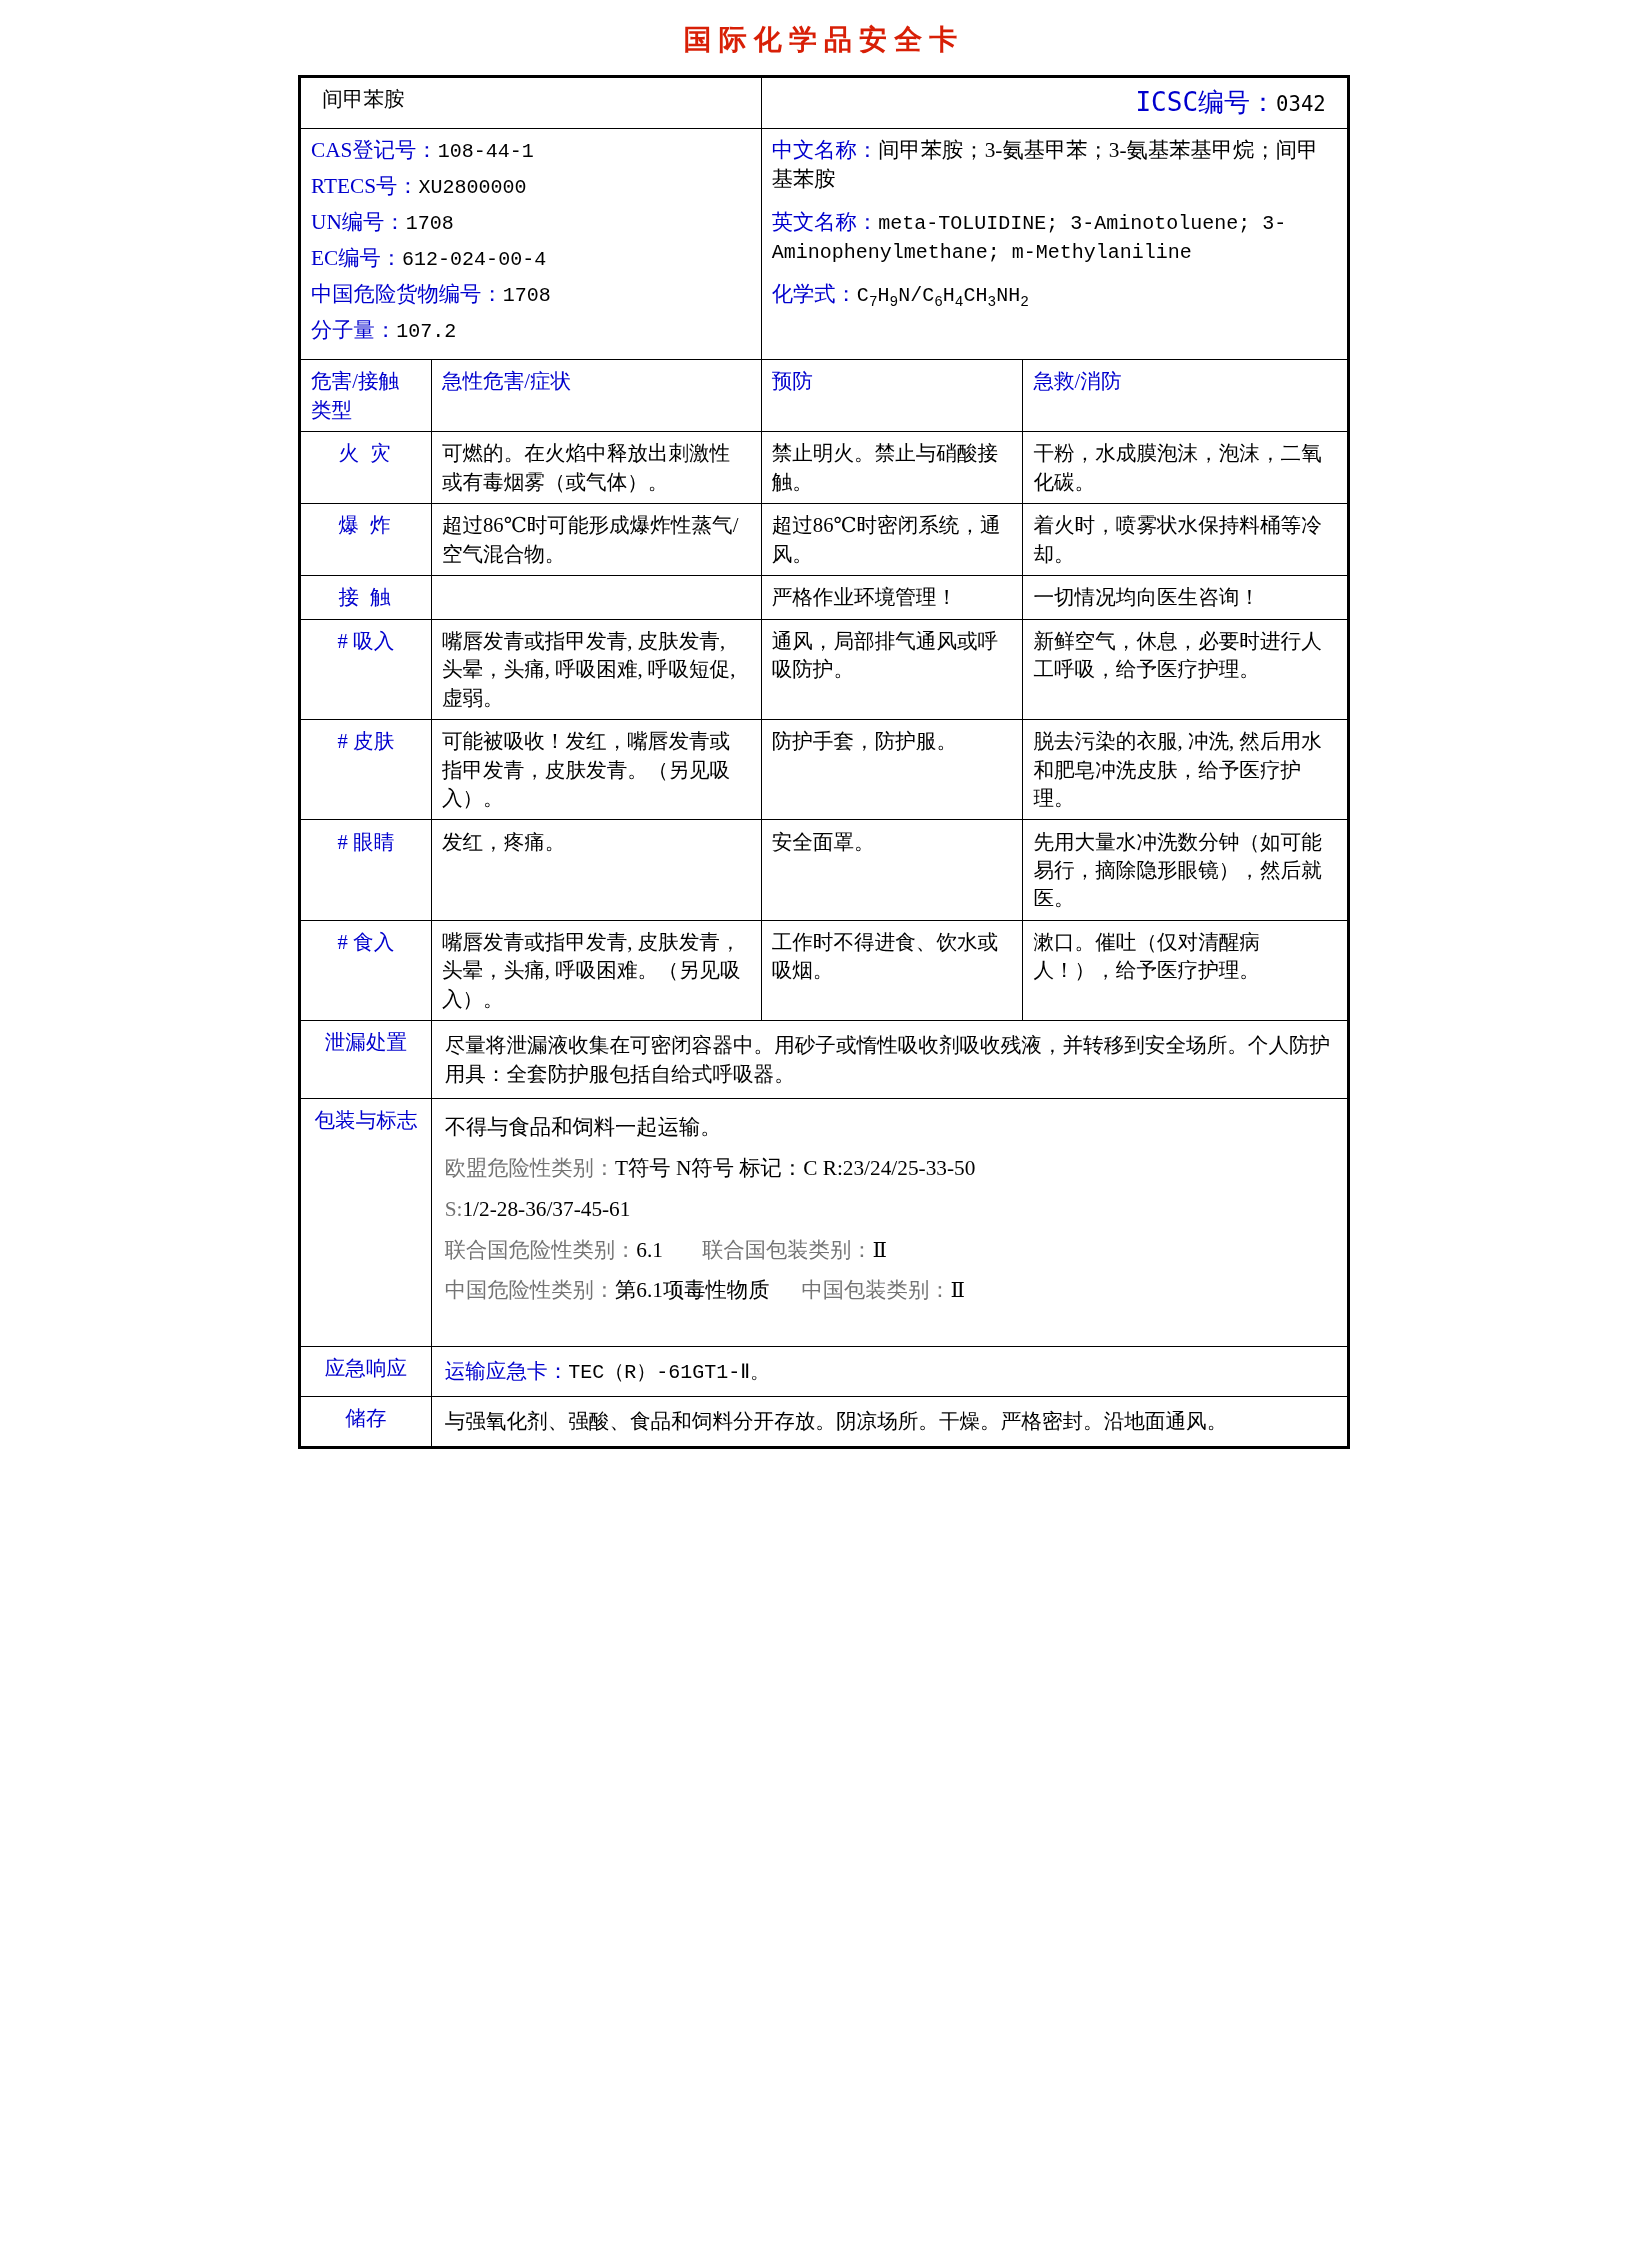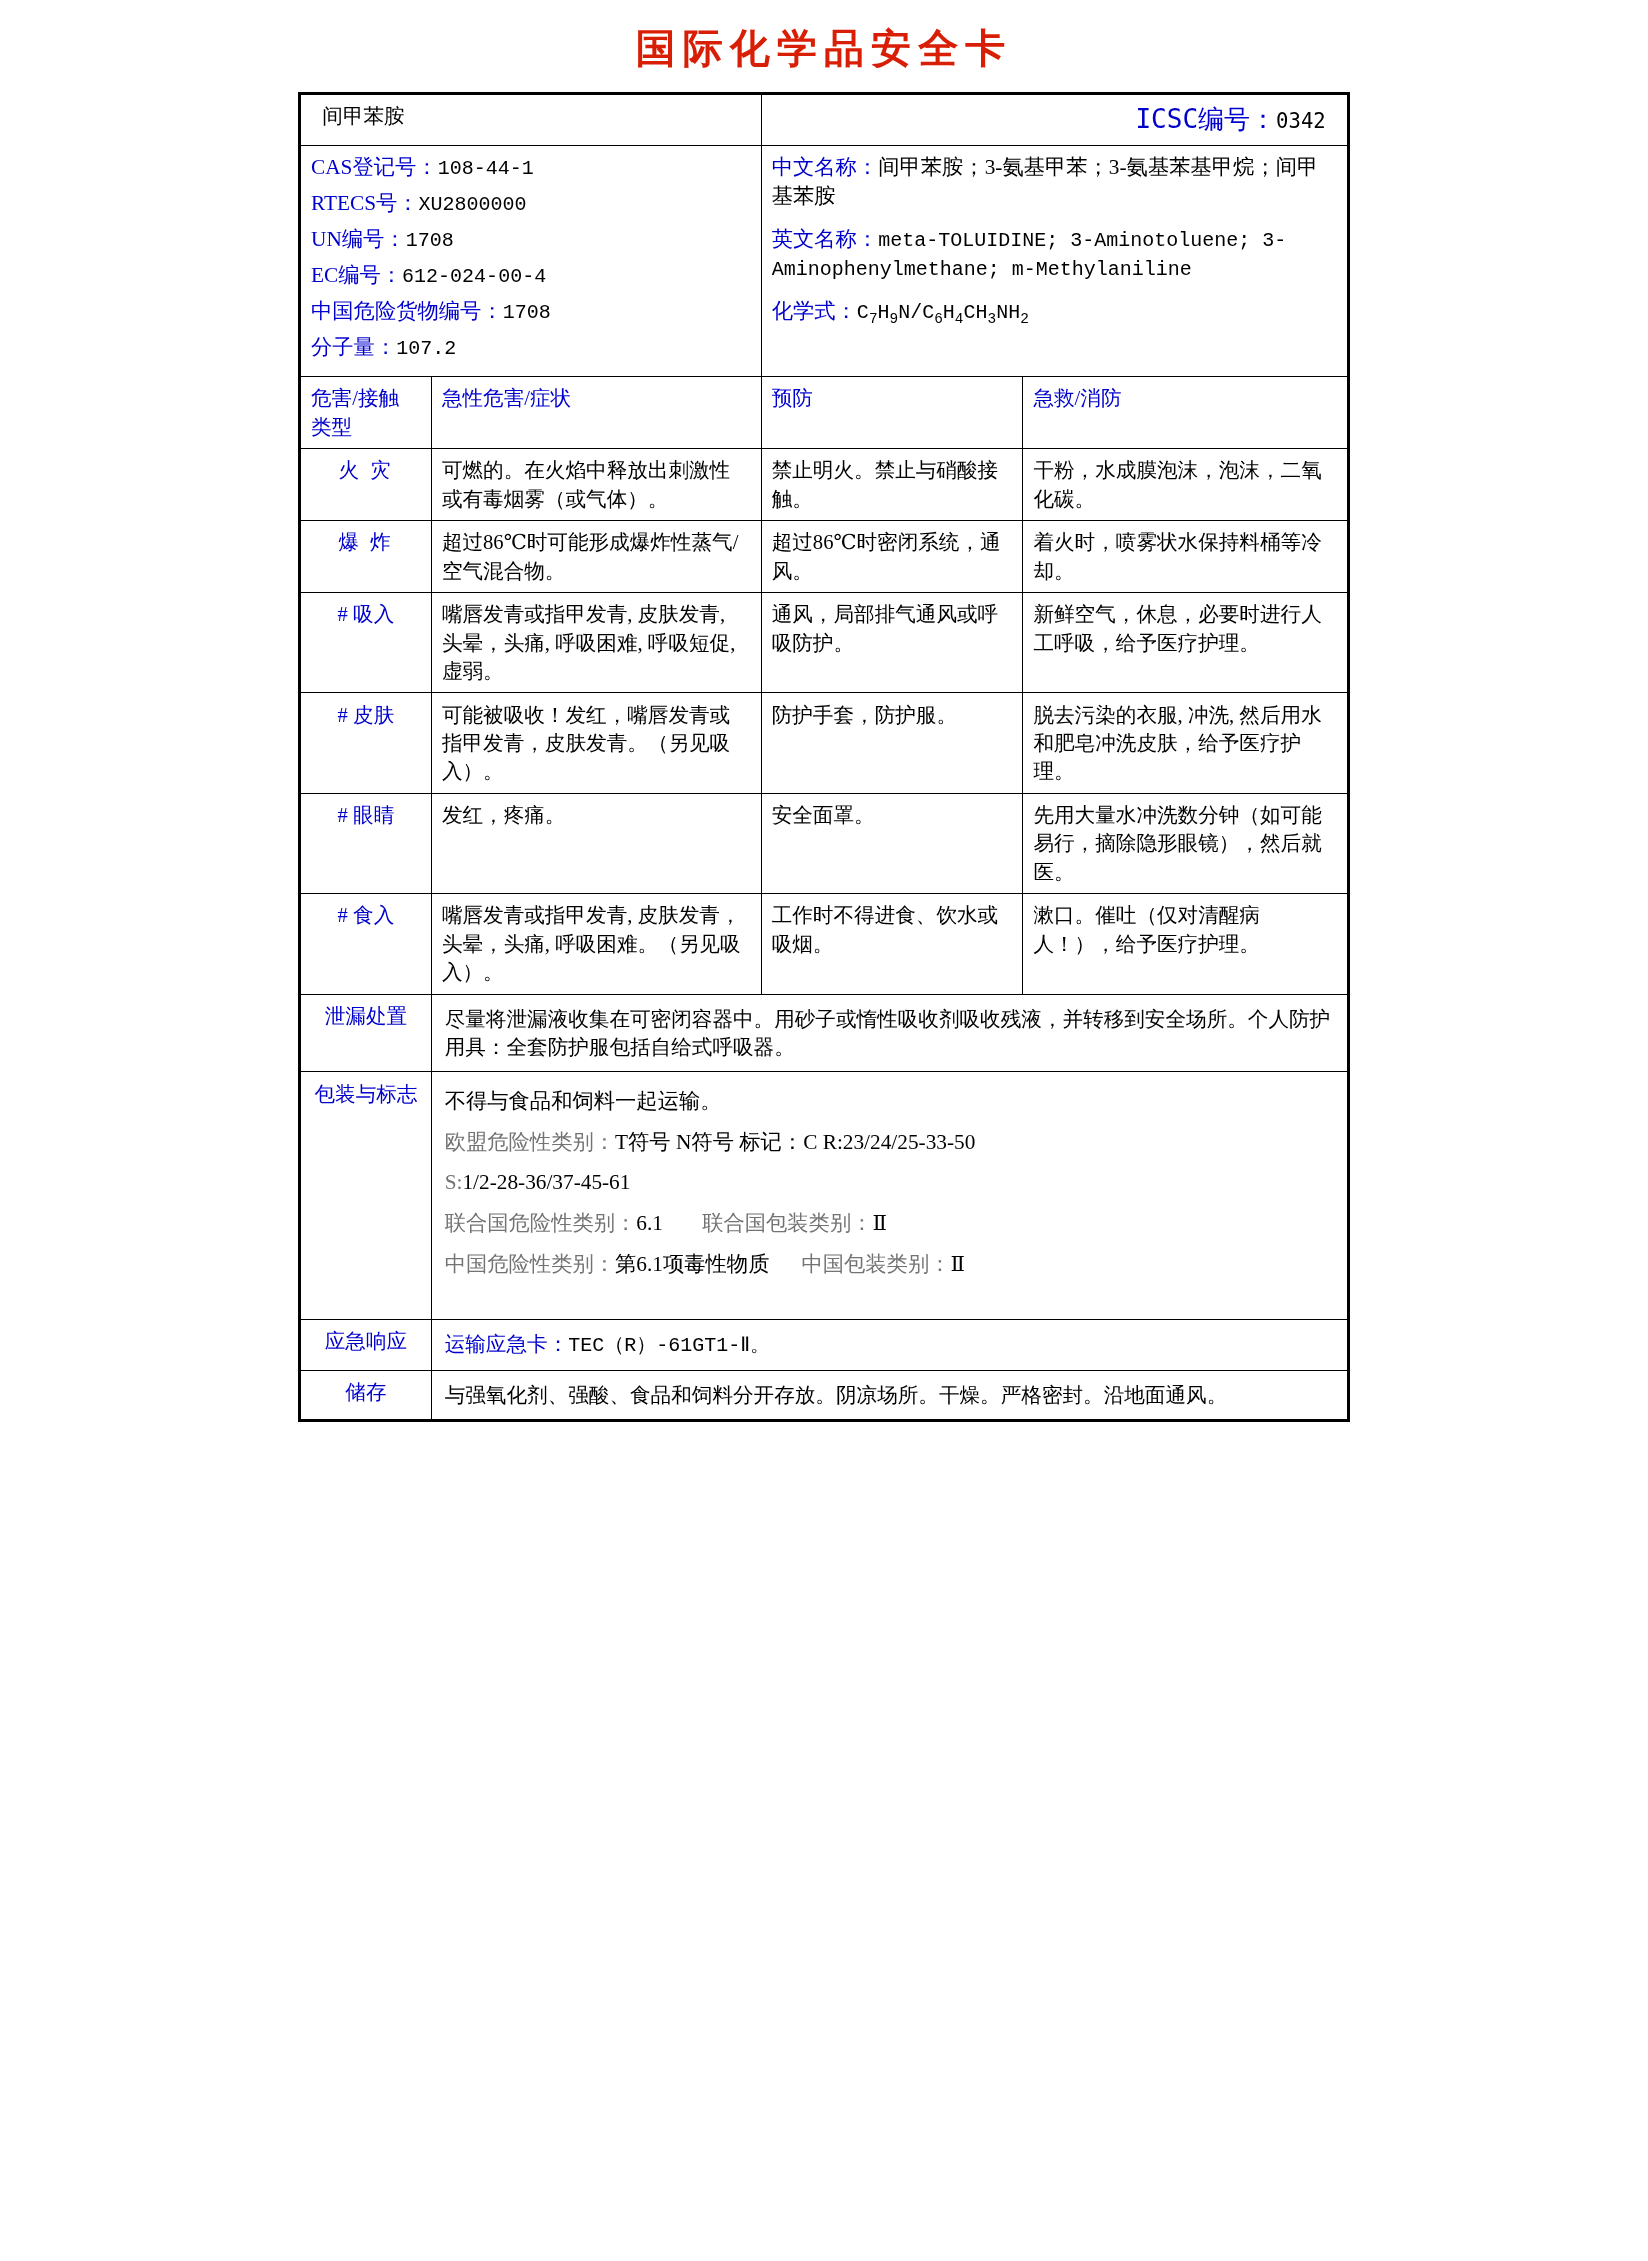--- a/index.html
+++ b/index.html
@@ -15,21 +15,21 @@
   .page {
     width: 1648px;
     box-sizing: border-box;
     padding: 0;
   }
   .main-title {
     text-align: center;
     color: #d81f06;
     font-family: "DejaVu Sans", "Liberation Sans", sans-serif;
     font-weight: bold;
-    font-size: 40px;
+    font-size: 28px;
     letter-spacing: 7.1px;
     padding: 21.3px 0 15.6px 0;
   }
   .card {
     margin: 0 auto;
     width: 1052px;
     border: 2.8px solid #000000;
     box-sizing: border-box;
   }
   table.sheet {
@@ -187,20 +187,26 @@
         <td class="cellbody">干粉，水成膜泡沫，泡沫，二氧化碳。</td>
       </tr>
 
       <tr>
         <td class="rowlabel">爆 炸</td>
         <td class="cellbody">超过86℃时可能形成爆炸性蒸气/空气混合物。</td>
         <td class="cellbody">超过86℃时密闭系统，通风。</td>
         <td class="cellbody">着火时，喷雾状水保持料桶等冷却。</td>
       </tr>
 
+      <tr>
+        <td class="rowlabel">接 触</td>
+        <td class="cellbody"></td>
+        <td class="cellbody">严格作业环境管理！</td>
+        <td class="cellbody">一切情况均向医生咨询！</td>
+      </tr>
 
       <tr>
         <td class="rowlabel nosp"># 吸入</td>
         <td class="cellbody">嘴唇发青或指甲发青, 皮肤发青, 头晕，头痛, 呼吸困难, 呼吸短促, 虚弱。</td>
         <td class="cellbody">通风，局部排气通风或呼吸防护。</td>
         <td class="cellbody">新鲜空气，休息，必要时进行人工呼吸，给予医疗护理。</td>
       </tr>
 
       <tr>
         <td class="rowlabel nosp"># 皮肤</td>

